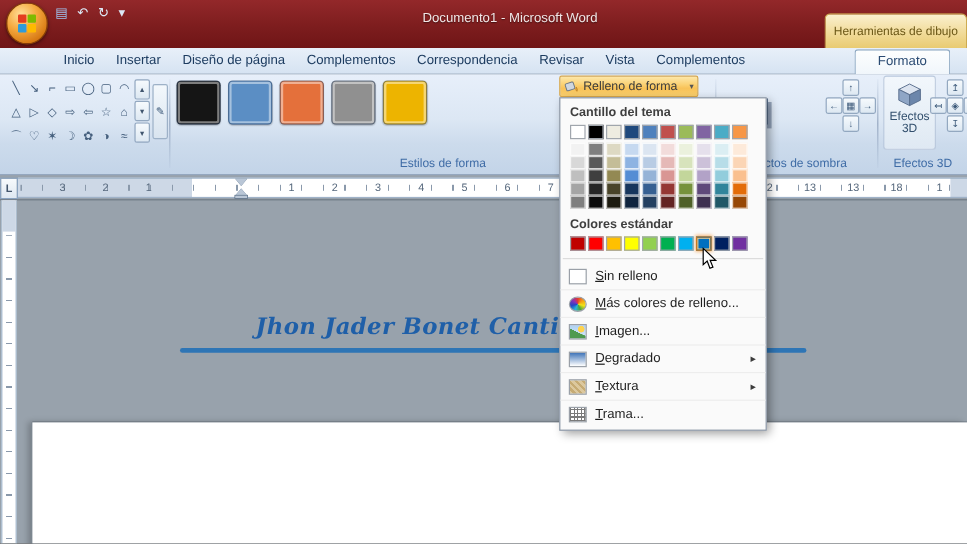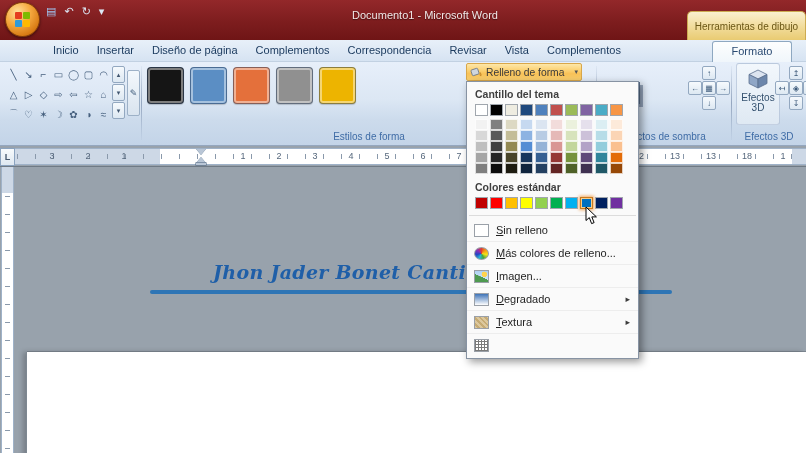--- a/index.html
+++ b/index.html
@@ -408,20 +408,21 @@
           <span class="mi-label">Degradado</span>
           <span class="mi-arrow">▸</span>
         </div>
         <div class="menu-item">
           <span class="mi-icon icon-texture"></span>
           <span class="mi-label">Textura</span>
           <span class="mi-arrow">▸</span>
         </div>
         <div class="menu-item">
           <span class="mi-icon icon-pattern"></span>
+          <span class="mi-label">Trama...</span>
         </div>
       </div>
   </div>
 
   <svg class="cursor" width="13" height="19" viewBox="0 0 13 19">
     <path d="M1 1 L1 14.5 L4.3 11.6 L6.6 17.6 L9.1 16.6 L6.8 10.9 L11.4 10.9 Z" fill="#ffffff" stroke="#000000" stroke-width="1"></path>
   </svg>
 
 </div>
 

